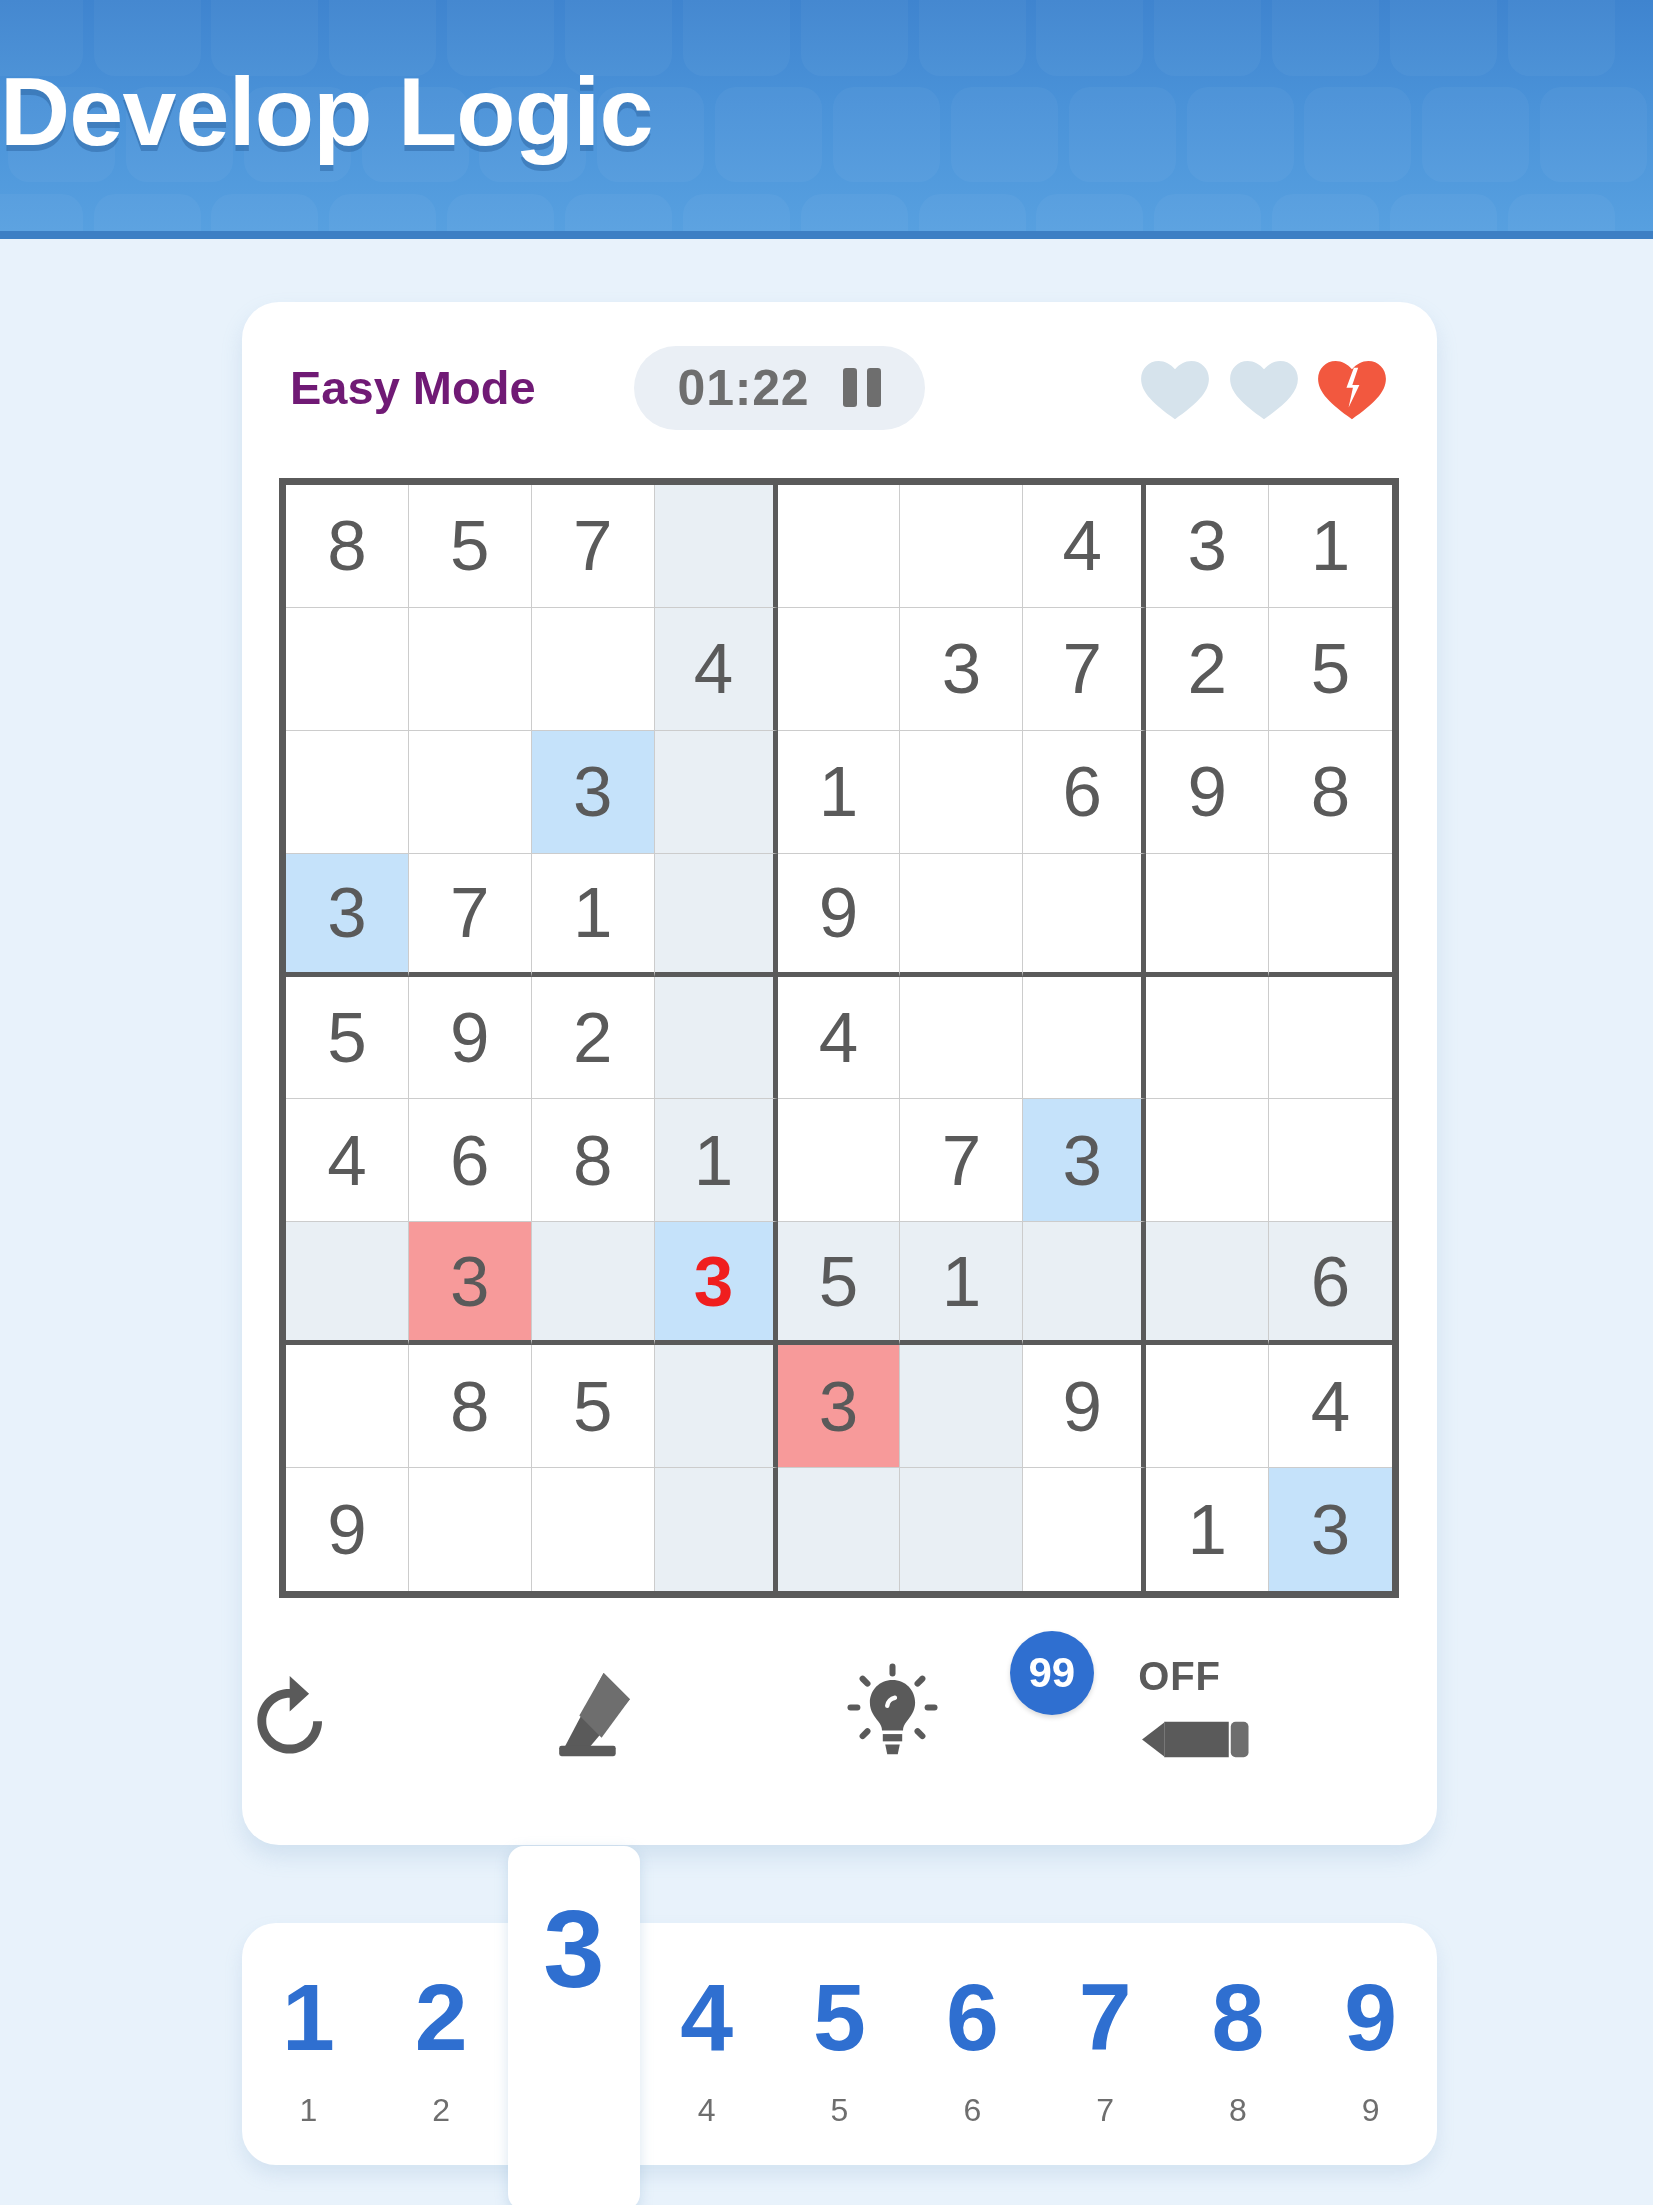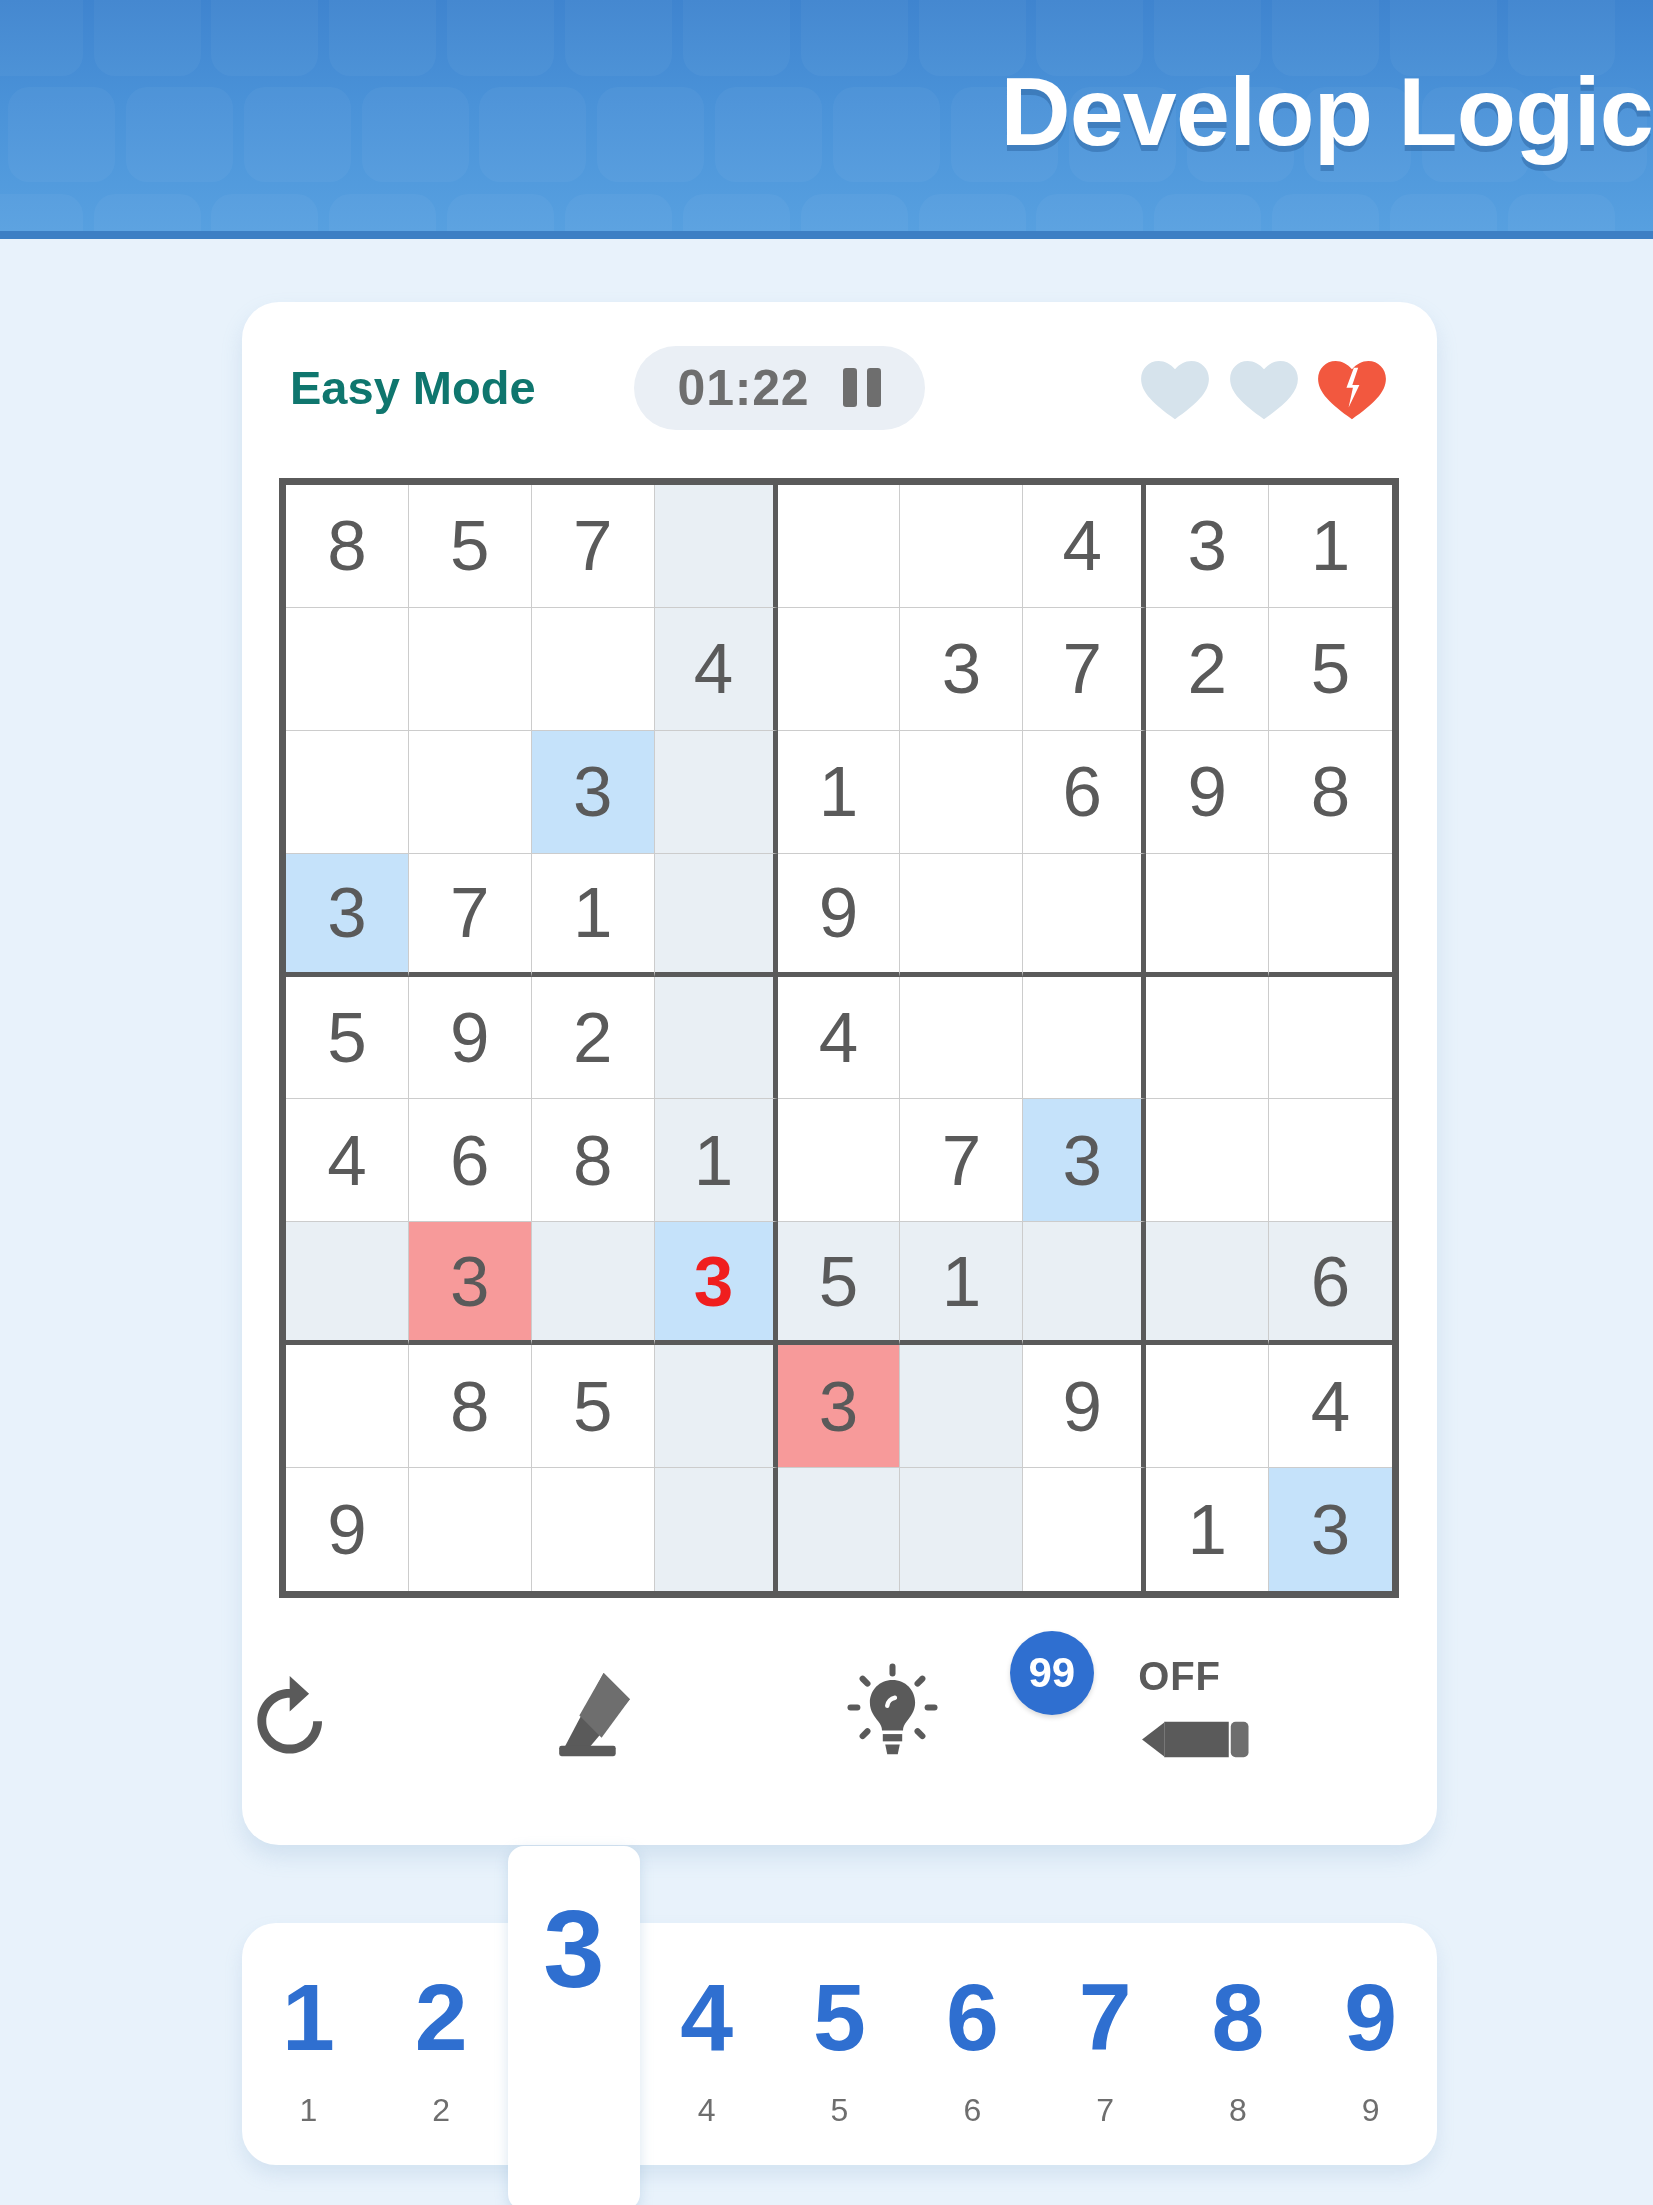--- a/index.html
+++ b/index.html
@@ -20,21 +20,21 @@
   }
   .tiles { position: absolute; inset: 0; opacity: .5; }
   .tile {
     position: absolute;
     border-radius: 21px;
     background: rgba(255,255,255,0.07);
   }
   .header-title {
     position: absolute; left: 0; right: 0; top: 50%;
     transform: translateY(-54%);
-    text-align: right;
+    text-align: left;
     color: #ffffff;
     font-size: 97px;
     font-weight: bold;
     letter-spacing: -0.8px;
     text-shadow: 0 6.5px 0 rgba(40,95,155,0.45);
   }
 
   
   .board-card {
     position: absolute;
@@ -48,21 +48,21 @@
   .status-row {
     position: absolute;
     left: 48px; right: 48px; top: 37px;
     height: 97px;
     display: flex;
     align-items: center;
   }
   .mode-label {
     font-size: 47px;
     font-weight: bold;
-    color: #0f766e;
+    color: #701a75;
     white-space: nowrap;
   }
   .timer-pill {
     margin-left: 98px;
     background: #eaeff5;
     border-radius: 48px;
     height: 84px;
     padding: 0 44px;
     display: flex;
     align-items: center;

